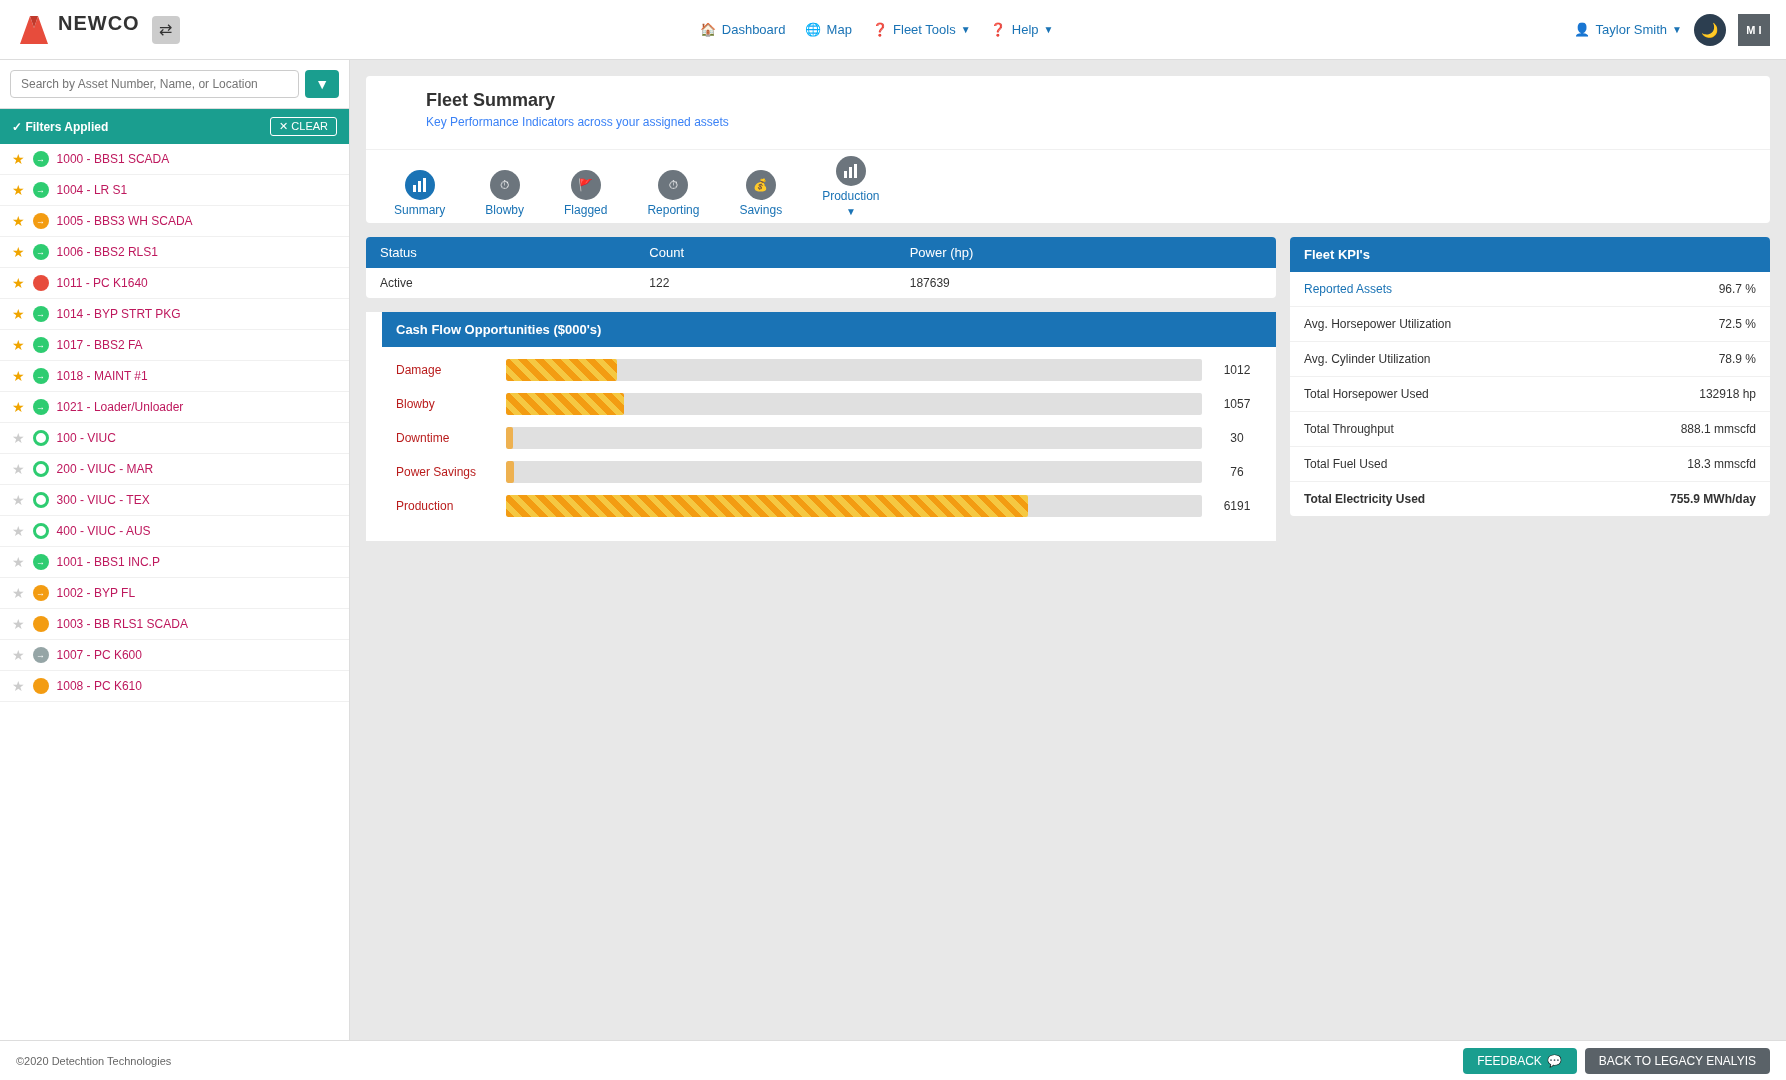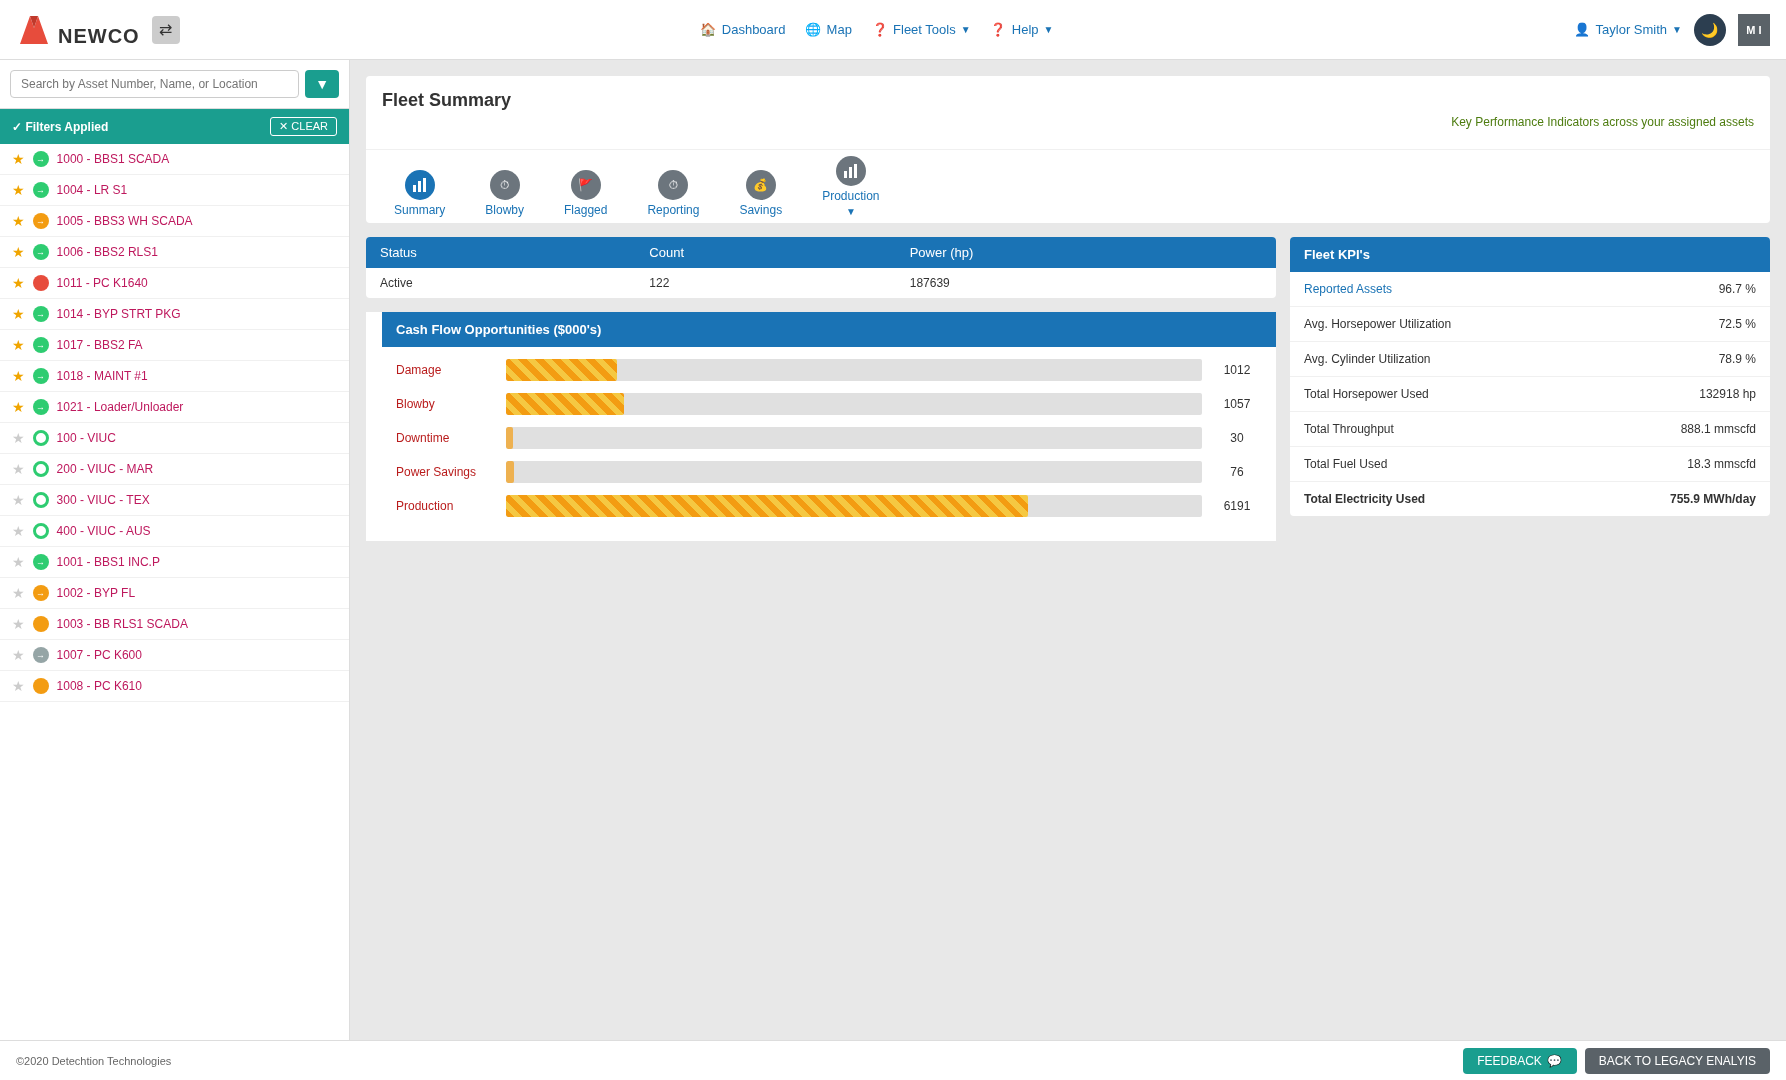--- a/index.html
+++ b/index.html
@@ -9,21 +9,21 @@
     .header {
       background: #fff;
       height: 60px;
       display: flex;
       align-items: center;
       padding: 0 16px;
       border-bottom: 1px solid #ddd;
       justify-content: space-between;
     }
     .header-left { display: flex; align-items: center; gap: 12px; }
-    .logo { display: flex; align-items: flex-end; gap: 6px; }
+    .logo { display: flex; align-items: flex-start; gap: 6px; }
     .logo-icon { width: 36px; height: 36px; }
     .swap-icon { width: 28px; height: 28px; background: #ccc; border-radius: 4px; display: flex; align-items: center; justify-content: center; cursor: pointer; }
     .header-nav { display: flex; align-items: center; gap: 20px; }
     .nav-item { display: flex; align-items: center; gap: 5px; color: #1a73b5; font-size: 13px; cursor: pointer; text-decoration: none; }
     .header-right { display: flex; align-items: center; gap: 12px; }
     .user-btn { display: flex; align-items: center; gap: 5px; color: #1a73b5; cursor: pointer; font-size: 13px; }
     .dark-mode-btn { width: 32px; height: 32px; background: #2c3e50; border-radius: 50%; display: flex; align-items: center; justify-content: center; color: #fff; cursor: pointer; font-size: 14px; }
     .avatar-btn { width: 32px; height: 32px; background: #5a6268; border-radius: 0; display: flex; align-items: center; justify-content: center; color: #fff; font-size: 11px; font-weight: bold; cursor: pointer; }
 
     
@@ -39,21 +39,21 @@
     .clear-btn { background: transparent; border: 1px solid #fff; color: #fff; padding: 2px 8px; border-radius: 3px; font-size: 11px; cursor: pointer; }
     .asset-list { overflow-y: auto; flex: 1; }
     .asset-item { display: flex; align-items: center; gap: 8px; padding: 7px 12px; border-bottom: 1px solid #f0f0f0; cursor: pointer; }
     .star-icon { color: #f0a500; font-size: 14px; }
     .star-empty { color: #ccc; font-size: 14px; }
     .asset-name { font-size: 12px; color: #be185d; }
 
     
     .content { flex: 1; padding: 16px; overflow-y: auto; background: #e8e8e8; }
     .fleet-title { font-size: 18px; font-weight: bold; color: #333; margin-bottom: 4px; }
-    .fleet-subtitle { font-size: 12px; color: #4d7c0f; margin-bottom: 10px; text-align: right; }
+    .fleet-subtitle { font-size: 12px; color: #3b82f6; margin-bottom: 10px; }
     .tab-icon { width: 30px; height: 30px; border-radius: 50%; background: #1a73b5; display: flex; align-items: center; justify-content: center; color: #fff; font-size: 14px; }
     .tab-icon-gray { width: 30px; height: 30px; border-radius: 50%; background: #6c757d; display: flex; align-items: center; justify-content: center; color: #fff; font-size: 14px; }
 
     
     .content-grid { display: grid; grid-template-columns: 1fr 480px; gap: 14px; }
 
     
     .card { background: #fff; border-radius: 4px; overflow: hidden; }
     .table { width: 100%; border-collapse: collapse; }
     .table th { background: #1a73b5; color: #fff; padding: 8px 14px; text-align: left; font-size: 13px; font-weight: normal; }
@@ -81,21 +81,21 @@
     .kpi-value { font-size: 12px; color: #333; }
 
     
     .footer { height: 40px; background: #fff; border-top: 1px solid #ddd; display: flex; align-items: center; justify-content: space-between; padding: 0 16px; font-size: 11px; color: #666; }
     .footer-right { display: flex; gap: 8px; }
     .feedback-btn { background: #1a9e8f; color: #fff; border: none; padding: 6px 14px; border-radius: 4px; font-size: 12px; cursor: pointer; display: flex; align-items: center; gap: 6px; }
     .legacy-btn { background: #5a6268; color: #fff; border: none; padding: 6px 14px; border-radius: 4px; font-size: 12px; cursor: pointer; }
 
     
     .fleet-section { background: #fff; border-radius: 4px; margin-bottom: 14px; }
-    .fleet-top { padding: 14px 16px 10px; }
+    .fleet-top { padding: 14px 16px 10px; margin-left: 44px; }
     .fleet-tabs { display: flex; align-items: flex-end; padding: 0 8px; border-top: 1px solid #f0f0f0; }
     .fleet-tab { display: flex; flex-direction: column; align-items: center; padding: 6px 20px; cursor: pointer; gap: 3px; font-size: 12px; color: #1a73b5; }
 
     .arrow-icon { font-size: 10px; }
   </style>
 </head>
 <body>
 
 <div class="header">
   <div class="header-left">

